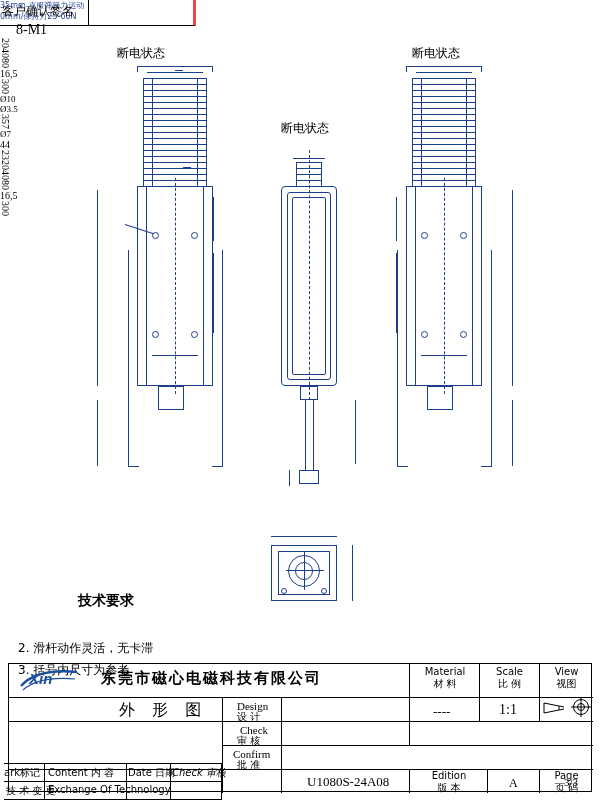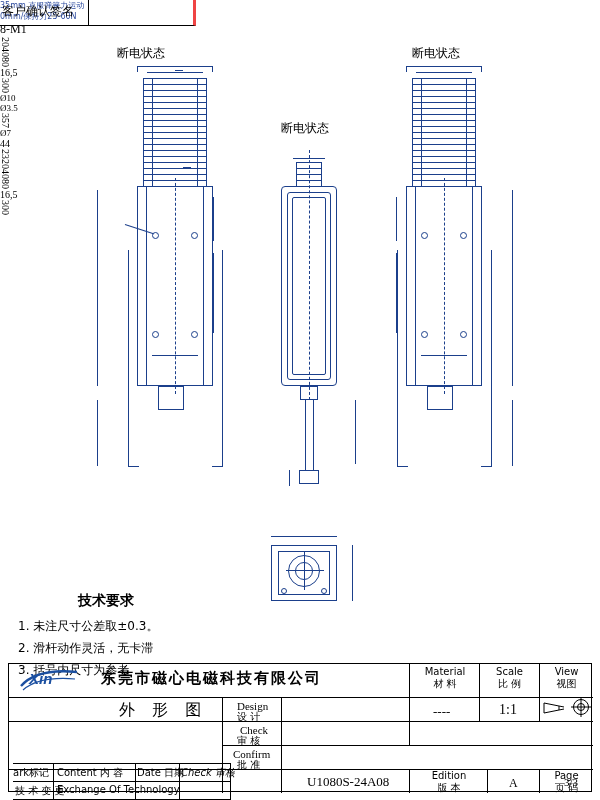--- a/index.html
+++ b/index.html
@@ -24,21 +24,21 @@
     position:absolute;left:2px;top:3px;font-size:12px;
   }
   .sig-box .inner-line{
     position:absolute;left:88px;top:0;width:1px;height:26px;background:#000;
   }
   
   .lab{font-size:11px;white-space:nowrap;}
   .lab-cjk{font-size:12px;white-space:nowrap;font-family:"DejaVu Sans",sans-serif;}
   .lab-blue{color:#2c4a9e;font-size:8px;white-space:nowrap;font-family:"DejaVu Sans",sans-serif;}
   .lab-sm{font-size:9px;white-space:nowrap;}
-  .lab-xs{font-size:12px;white-space:nowrap;}
+  .lab-xs{font-size:14px;white-space:nowrap;margin-left:16px;}
   .vert{writing-mode:vertical-rl;text-orientation:mixed;}
   
   .ln{position:absolute;background:#1b3f8b;}
   .lnk{position:absolute;background:#000;}
   .dim{position:absolute;background:#1b3f8b;}
   .dashv{position:absolute;border-left:1px dashed #1b3f8b;}
   .rect{position:absolute;border:1px solid #1b3f8b;box-sizing:border-box;}
   .circ{position:absolute;border:1px solid #1b3f8b;border-radius:50%;box-sizing:border-box;}
   
   .coil{position:absolute;}
@@ -250,21 +250,20 @@
   <div class="dim" style="left:396px;top:253px;width:1px;height:80px;"></div>
   <div class="lab vert" style="left:397px;top:278px;font-size:10px;">40</div>
   <div class="dim" style="left:512px;top:190px;width:1px;height:196px;"></div>
   <div class="lab vert" style="left:495px;top:275px;font-size:10px;">80</div>
   <div class="dim" style="left:421px;top:355px;width:46px;height:1px;"></div>
   <div class="lab" style="left:419px;top:344px;font-size:10px;">16,5</div>
   <div class="dim" style="left:512px;top:400px;width:1px;height:66px;"></div>
   <div class="lab vert" style="left:495px;top:414px;font-size:10px;">300</div>
 
   <div class="abs tech-title" style="left:78px;top:592px;">技术要求</div>
-  <div class="abs tech-item" style="left:18px;top:616px;">1. 未注尺寸公差取±0.3。</div>
   <div class="abs tech-item" style="left:18px;top:638px;">2. 滑杆动作灵活，无卡滞</div>
   <div class="abs tech-item" style="left:18px;top:660px;">3. 括号内尺寸为参考</div>
 
   <div class="tb">
 
     <div class="hline" style="left:0;top:33px;width:584px;"></div>
     <div class="hline" style="left:0;top:57px;width:584px;"></div>
     <div class="hline" style="left:213px;top:81px;width:371px;"></div>
     <div class="hline" style="left:213px;top:105px;width:371px;"></div>
     <div class="hline" style="left:0;top:105px;width:213px;"></div>
@@ -331,21 +330,21 @@
       <small class="cjk">版 本</small>
     </div>
     <div class="tb-txt" style="left:500px;top:112px;font-size:12px;">A</div>
     <div class="stack" style="left:532px;top:106px;width:51px;">
       <span>Page</span>
       <small class="cjk">页 码</small>
     </div>
     <div class="tb-txt" style="left:555px;top:112px;font-size:11px;">3/3</div>
   </div>
 
-  <div class="abs" style="left:13px;top:763px;width:200px;height:37px;">
+  <div class="abs" style="left:4px;top:763px;width:200px;height:37px;">
     <div class="lnk" style="left:0;top:0;width:218px;height:1px;"></div>
     <div class="lnk" style="left:0;top:18px;width:218px;height:1px;"></div>
     <div class="lnk" style="left:0;top:36px;width:218px;height:1px;"></div>
     <div class="lnk" style="left:40px;top:0;width:1px;height:36px;"></div>
     <div class="lnk" style="left:122px;top:0;width:1px;height:36px;"></div>
     <div class="lnk" style="left:166px;top:0;width:1px;height:36px;"></div>
     <div class="lnk" style="left:217px;top:0;width:1px;height:37px;"></div>
     <div class="rev" style="left:0px;top:3px;">ark标记</div>
     <div class="rev" style="left:44px;top:3px;">Content 内 容</div>
     <div class="rev" style="left:124px;top:3px;">Date 日期</div>

